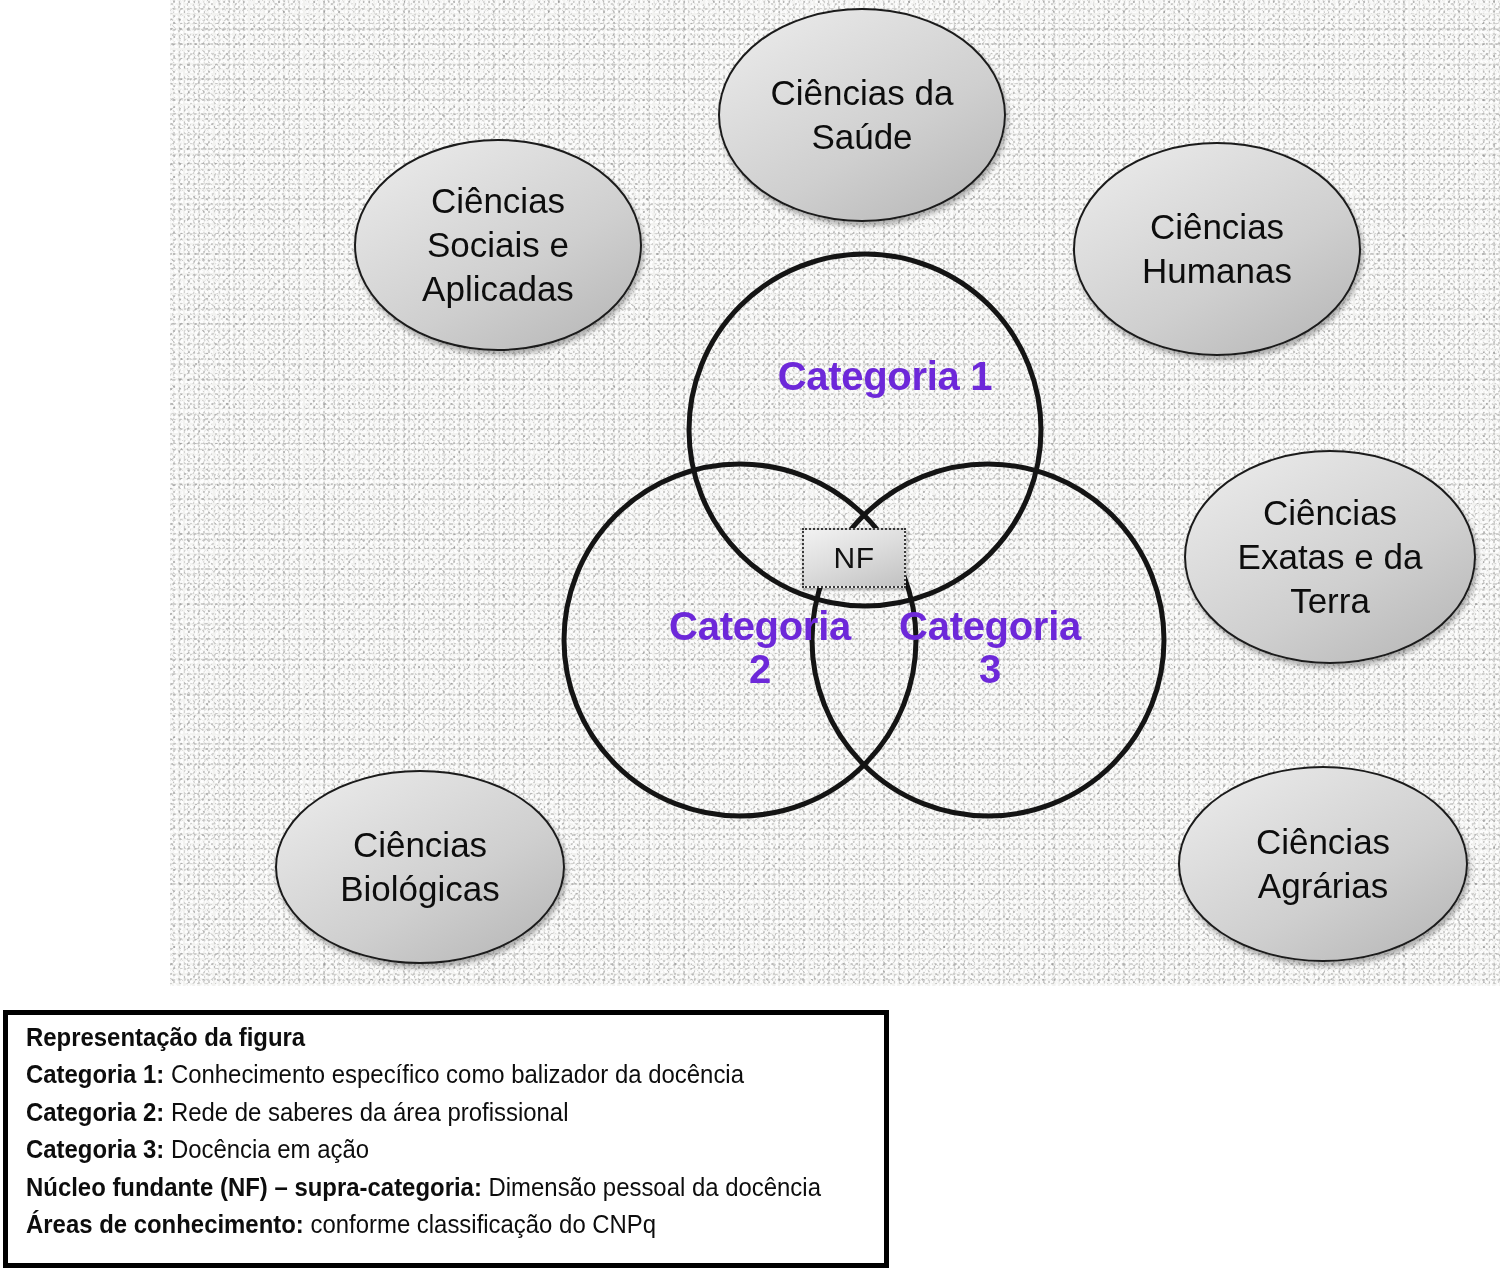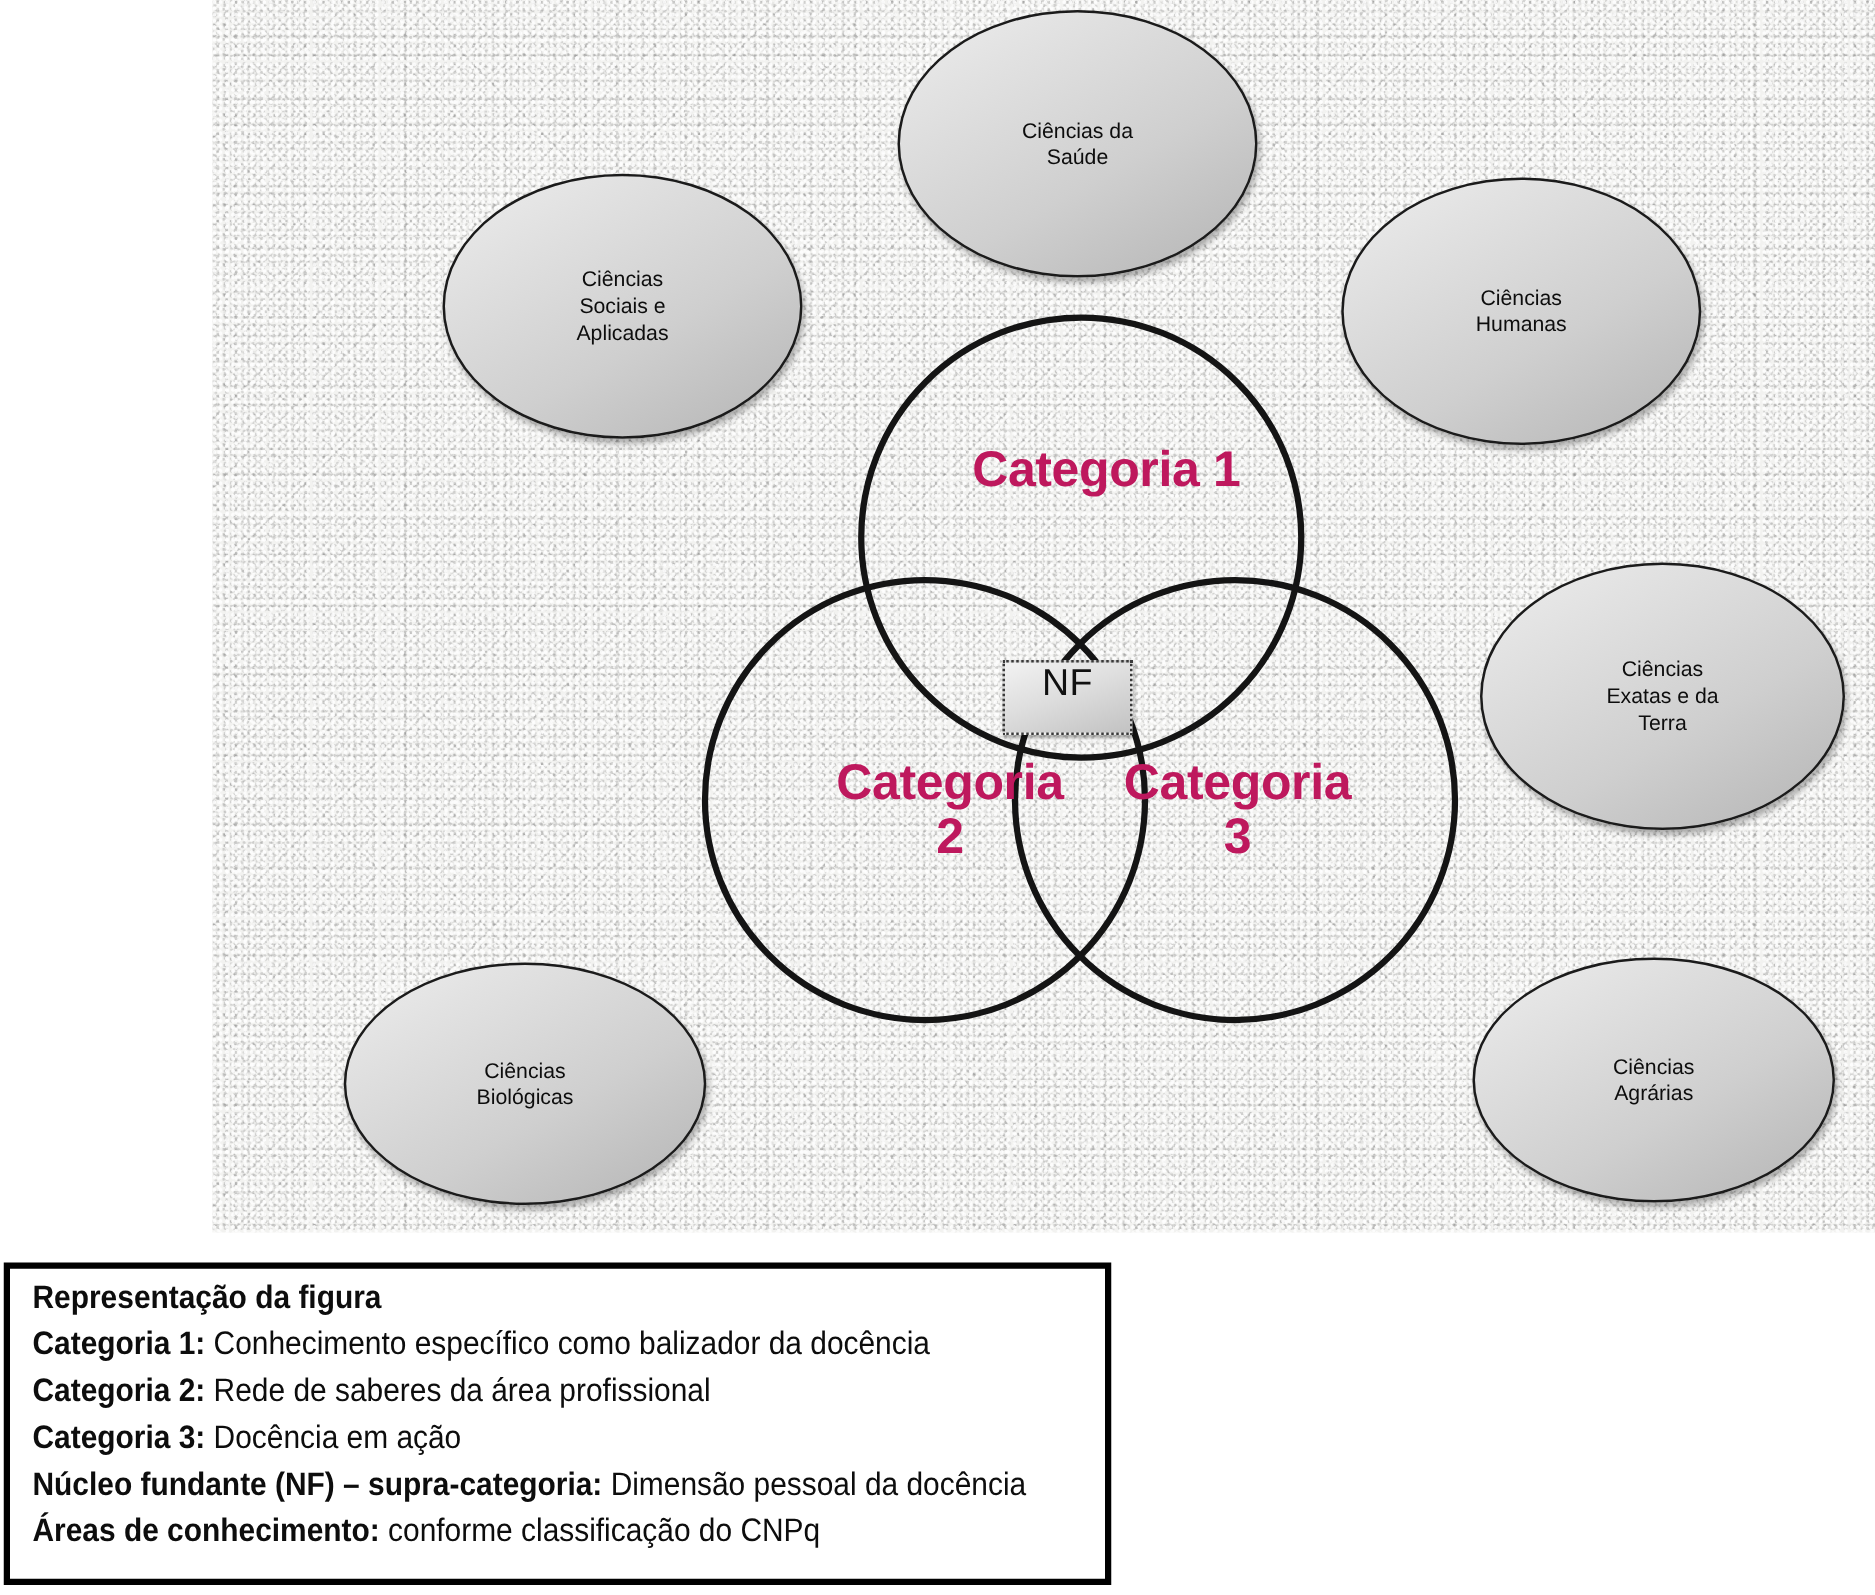--- a/index.html
+++ b/index.html
@@ -62,21 +62,21 @@
     position: absolute;
     left: 0; top: 0;
     width: 1330px;
     height: 986px;
     z-index: 3;
   }
   .venn-label {
     position: absolute;
     z-index: 4;
     font-weight: bold;
-    color: #be185d;
+    color: #6d28d9;
     text-align: center;
     line-height: 1.08;
     letter-spacing: -0.3px;
     white-space: pre-line;
   }
   #venn-label-1 {
     left: 535px; top: 355px; width: 360px;
     font-size: 40px;
   }
   #venn-label-2 {
@@ -92,20 +92,21 @@
   #nf-box {
     position: absolute;
     z-index: 6;
     left: 632px;
     top: 528px;
     width: 100px;
     height: 56px;
     border: 2px dotted #3a3a3a;
     background: linear-gradient(160deg, #f2f2f2 0%, #dedede 45%, #c2c2c2 100%);
     display: flex;
+    align-items: center;
     justify-content: center;
     box-shadow: 1px 2px 3px rgba(0,0,0,.30);
   }
   #nf-label {
     font-size: 30px;
     color: #111111;
     letter-spacing: .5px;
   }
 
   
@@ -114,21 +115,21 @@
     z-index: 5;
     border-radius: 50%;
     border: 2.5px solid #1b1b1b;
     background: linear-gradient(150deg, #eeeeee 0%, #e2e2e2 22%, #cfcfcf 60%, #b4b4b4 100%);
     box-shadow: 2px 4px 5px rgba(0,0,0,.30);
     display: flex;
     align-items: center;
     justify-content: center;
     text-align: center;
     color: #0d0d0d;
-    font-size: 17px;
+    font-size: 35px;
     line-height: 1.26;
     white-space: pre-line;
     box-sizing: border-box;
   }
 
   
   #legend-box {
     position: absolute;
     left: 3px;
     top: 1010px;

